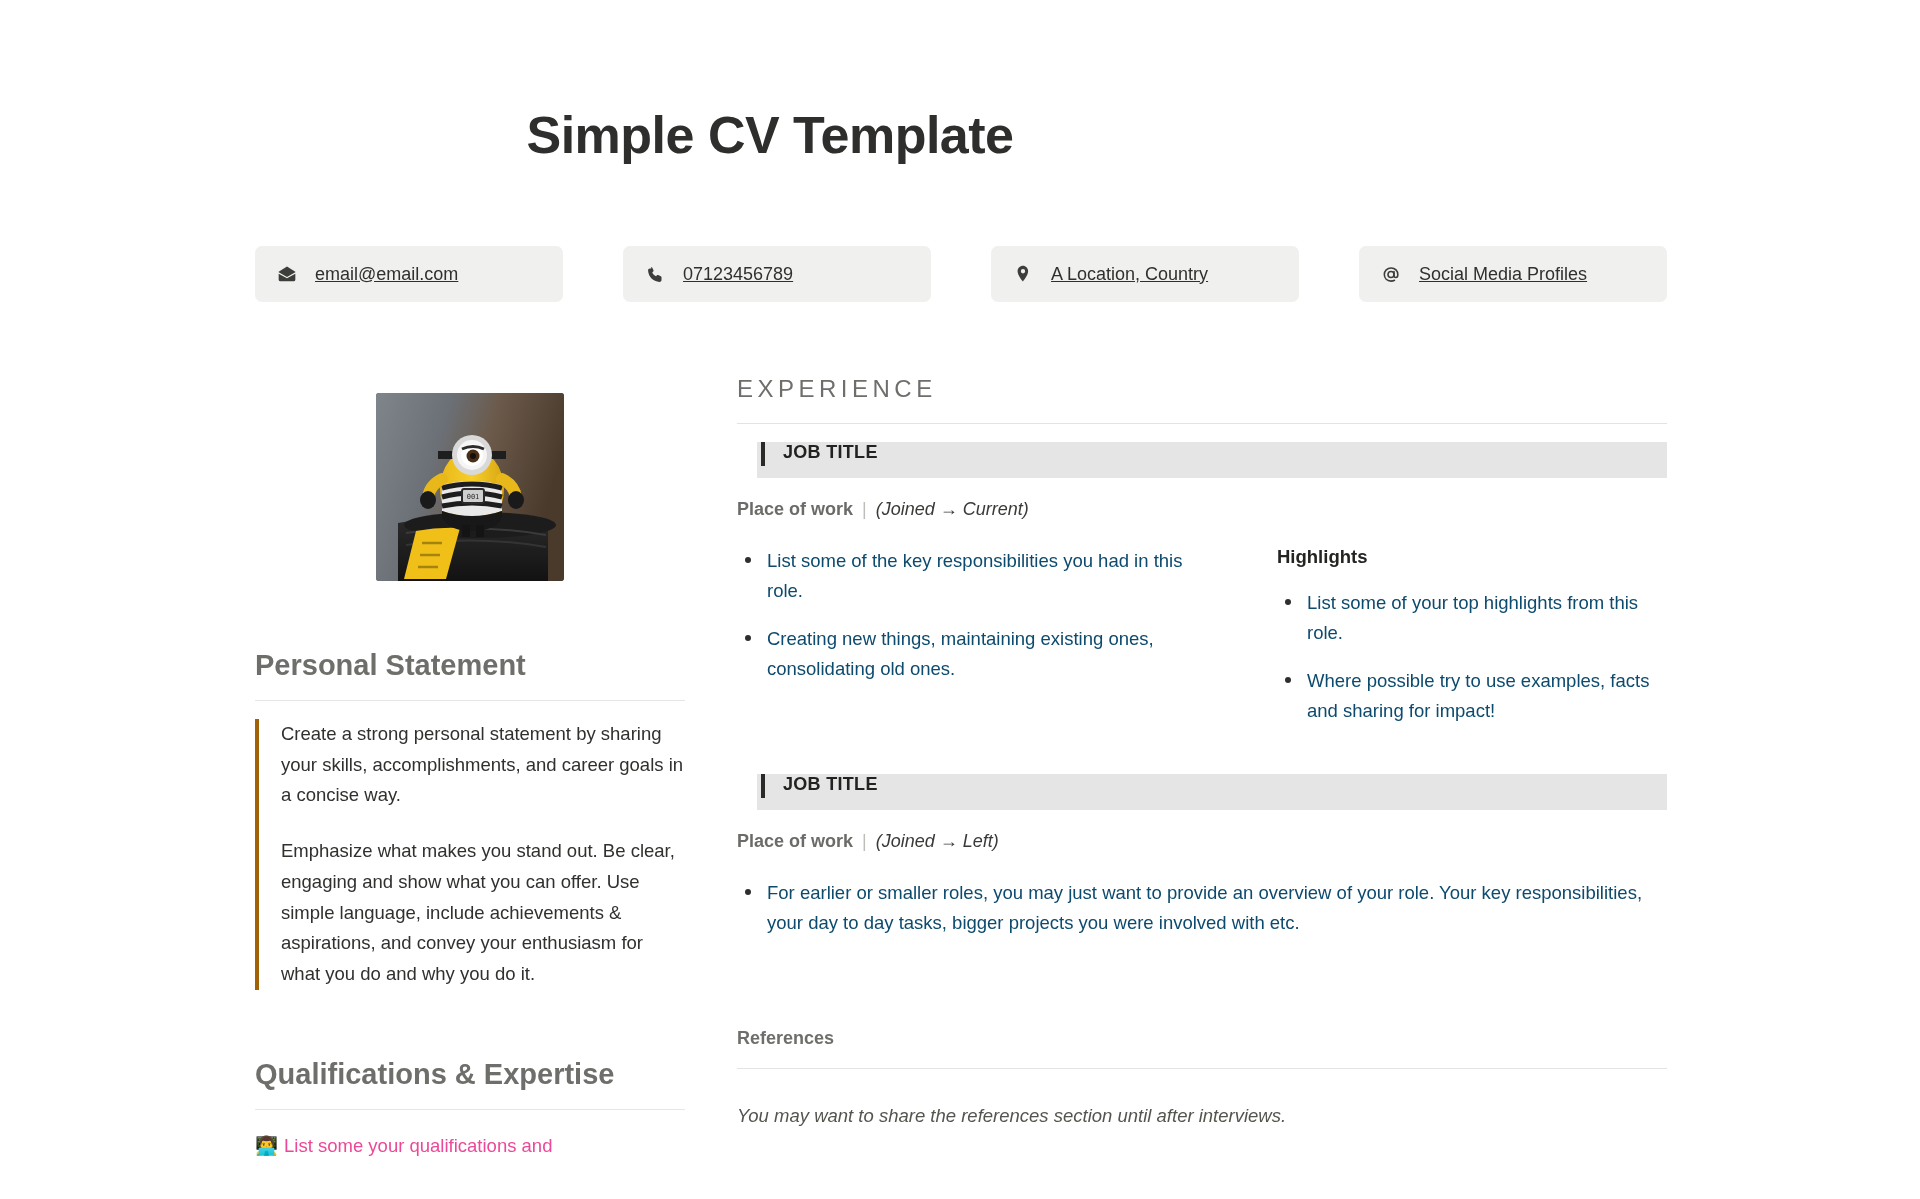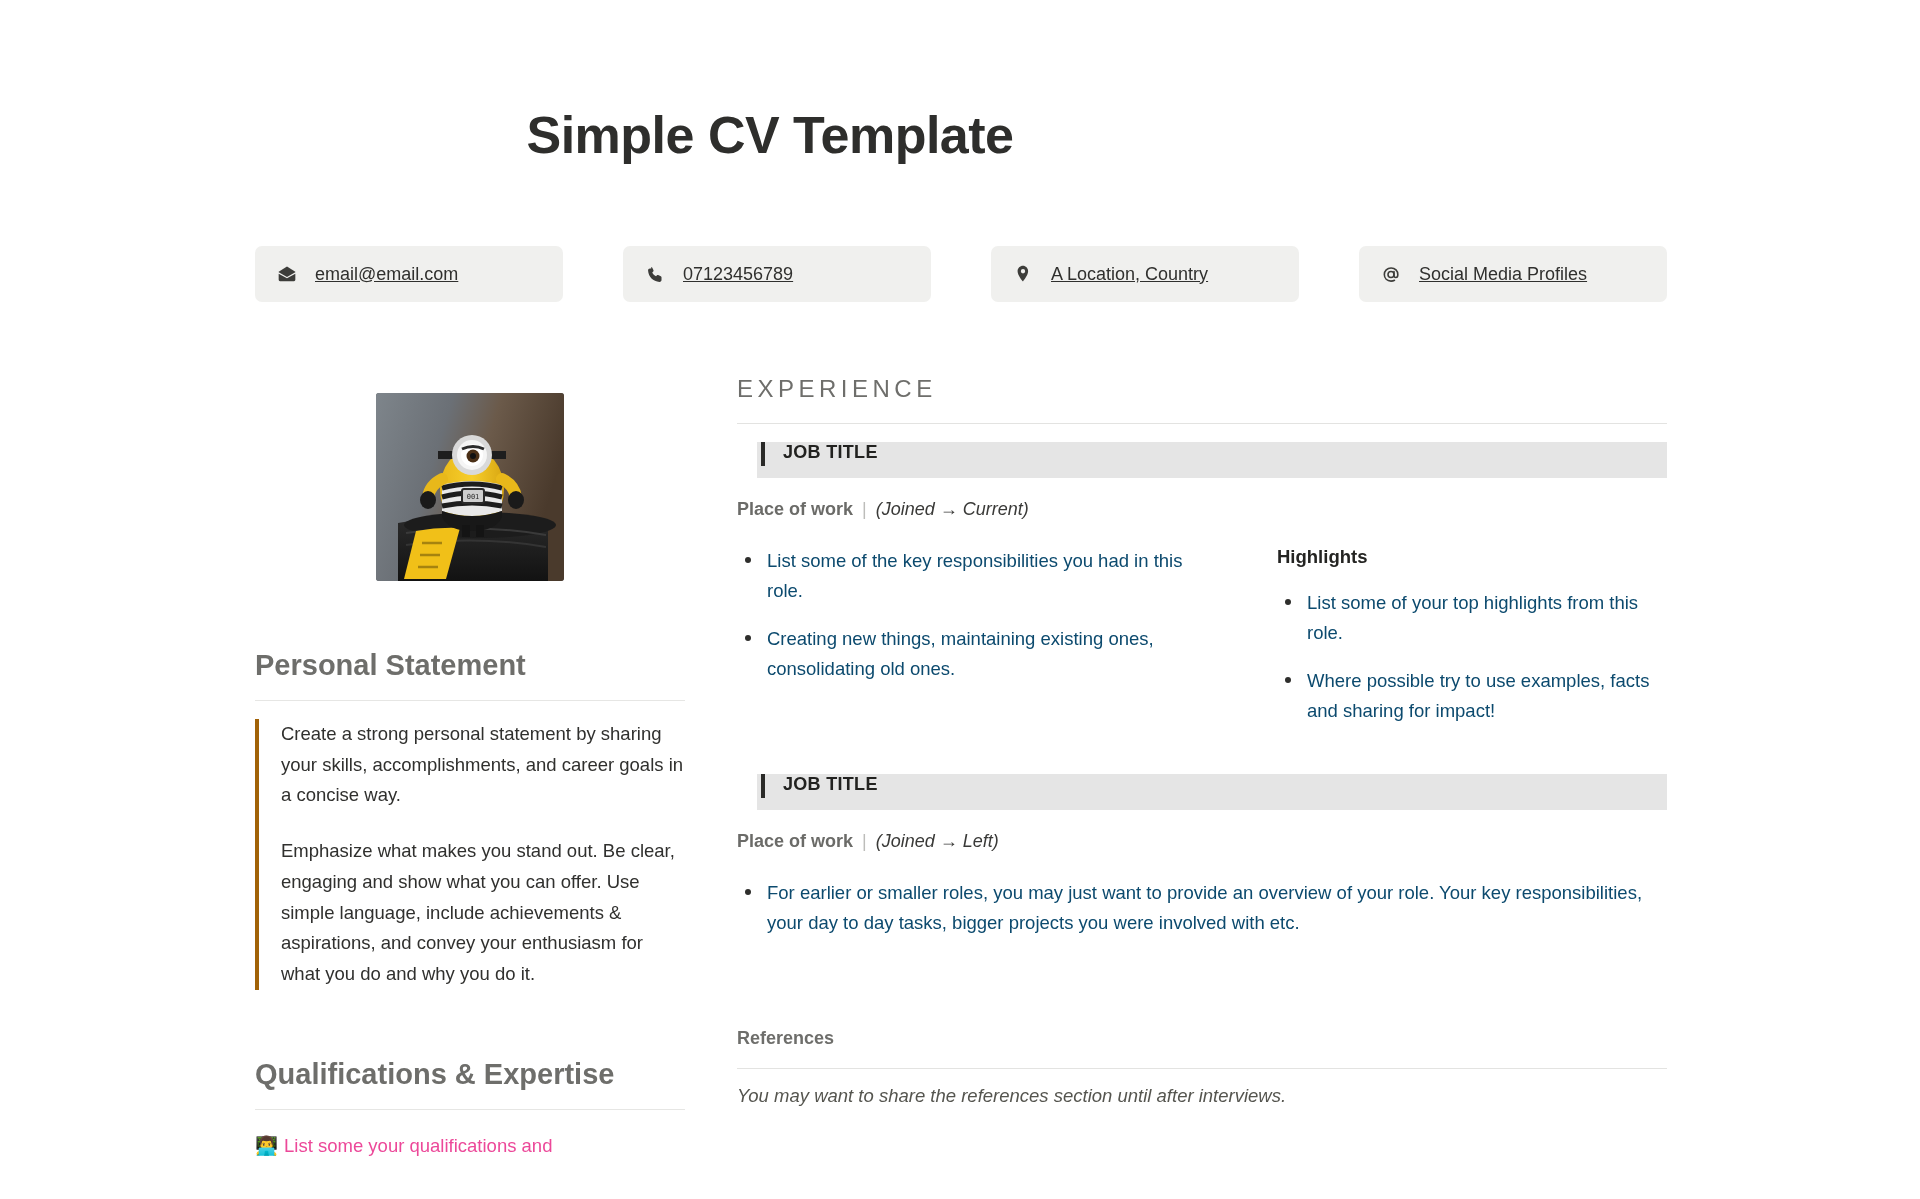--- a/index.html
+++ b/index.html
@@ -234,21 +234,21 @@
     font-size: 18px;
     font-weight: bold;
     color: #6e6e6b;
   }
   .refs-rule {
     height: 1px;
     background: #e3e3e1;
     margin-top: 19px;
   }
   .refs-note {
-    margin-top: 16px;
+    margin-top: 36px;
     font-size: 18.5px;
     font-style: italic;
     color: #55554f;
   }
 </style>
 </head>
 <body>
 
 <div class="page">
 

